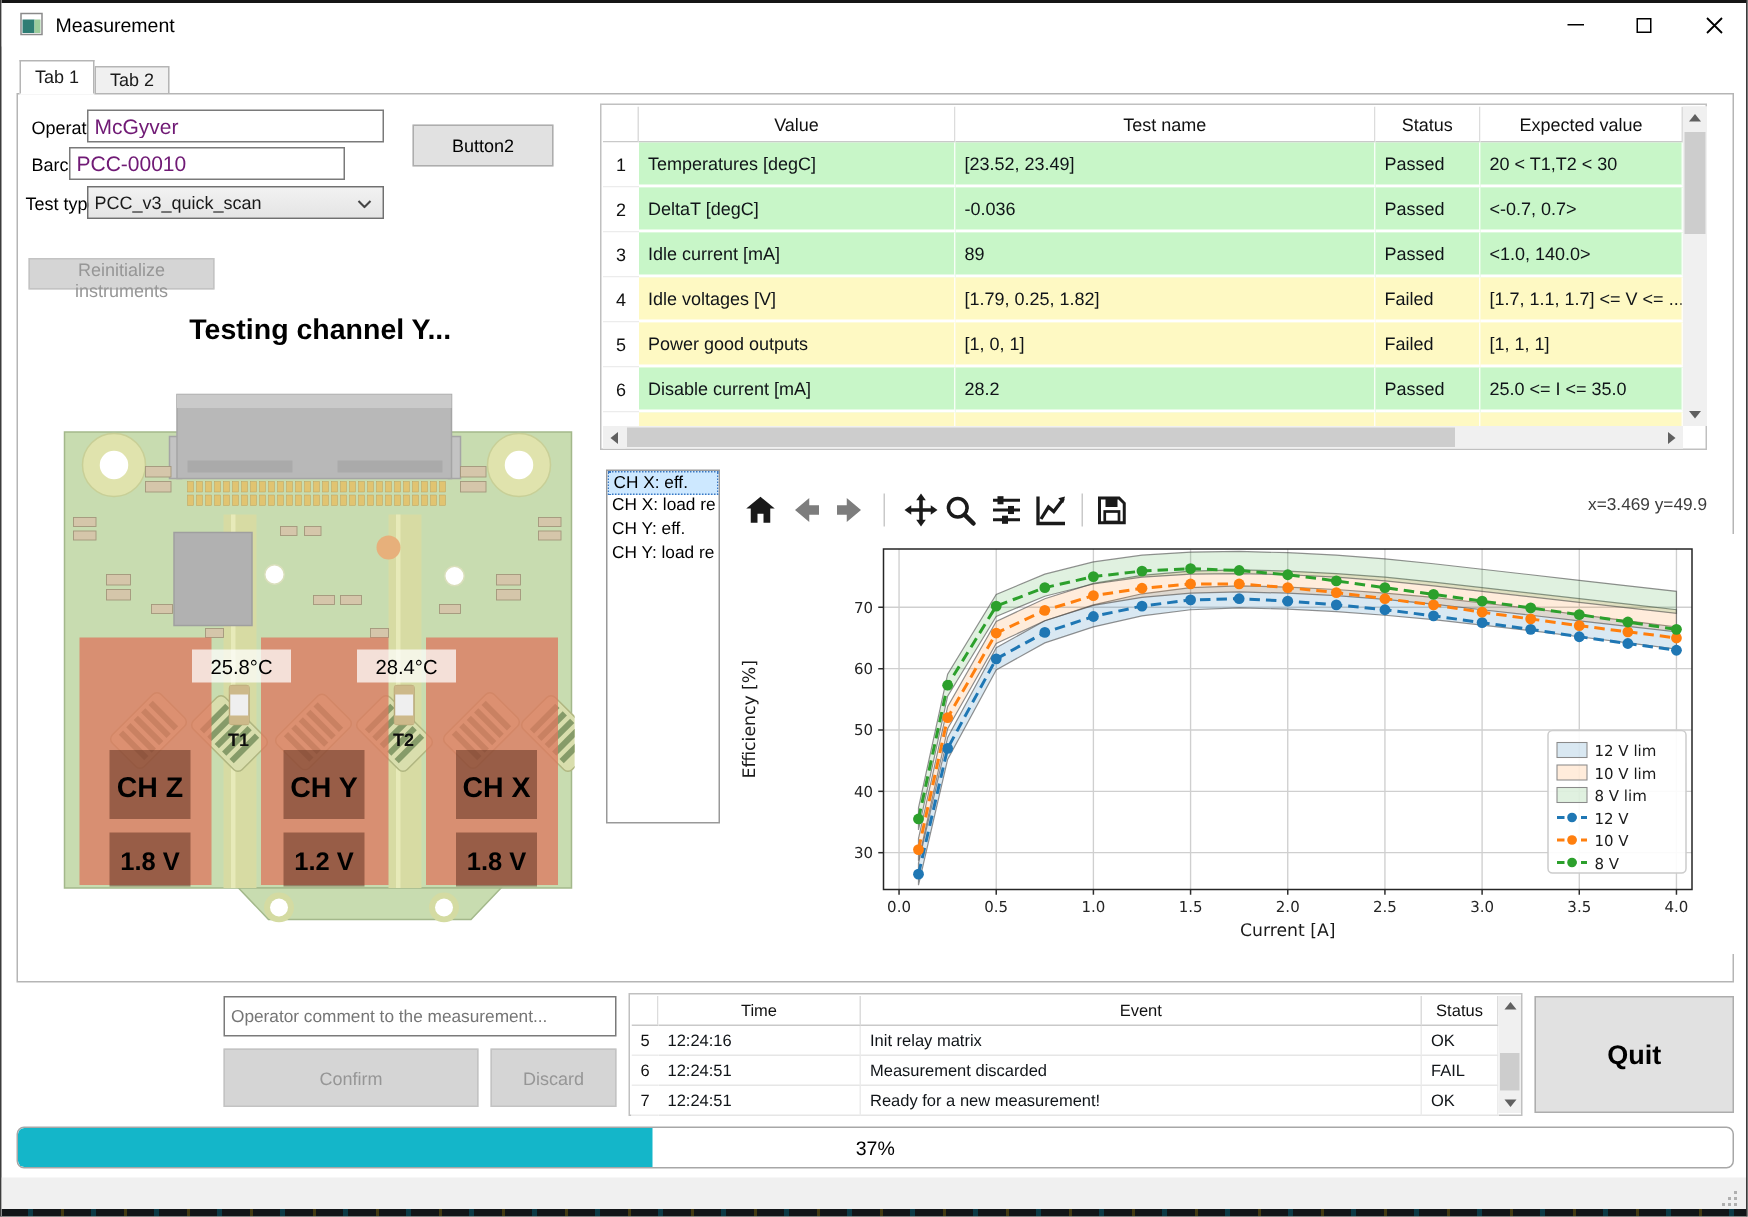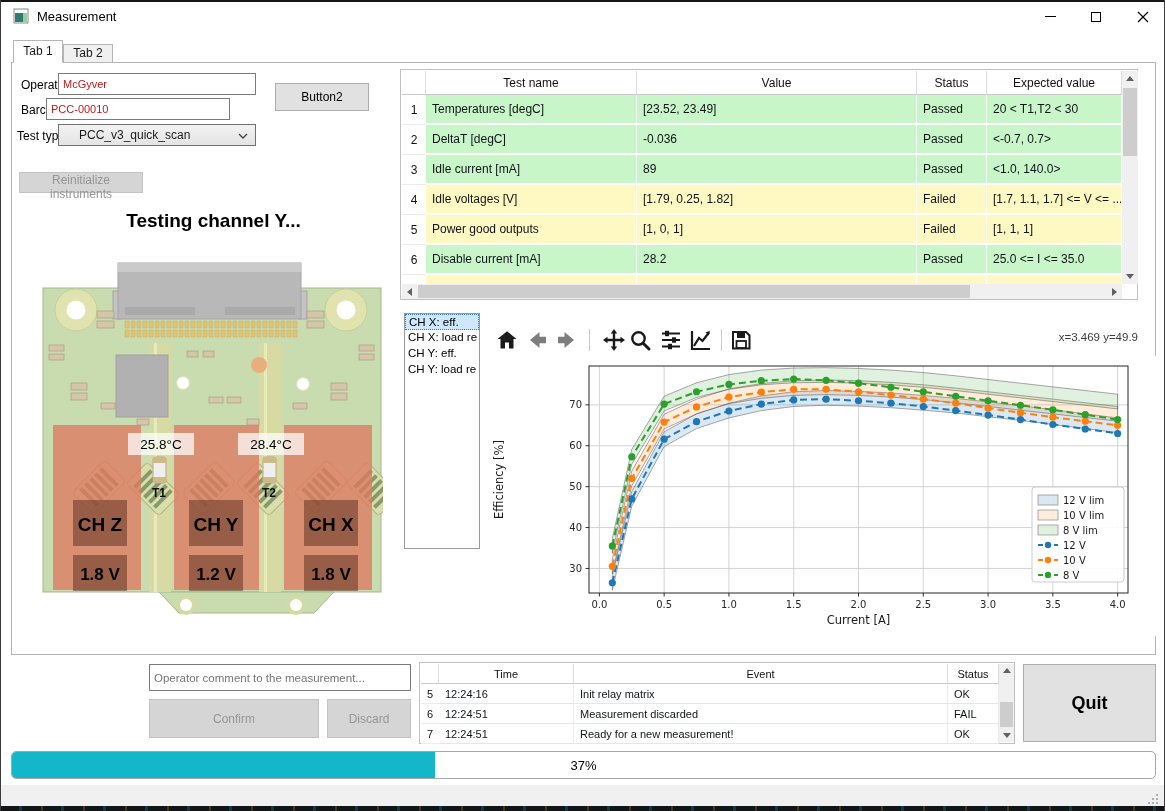--- a/index.html
+++ b/index.html
@@ -3,21 +3,21 @@
 <meta charset="utf-8">
 <style>
   *{box-sizing:border-box;margin:0;padding:0}
   html,body{background:#333}
   .window{position:relative;width:1165px;height:811px;background:#ffffff;
     font-family:"Liberation Sans",sans-serif;color:#1a1a1a;overflow:hidden;
     border-left:1px solid #3c3c3c;border-right:1px solid #3c3c3c}
   .abs{position:absolute}
   .lbl{font-size:12px;color:#000}
   input,button{font-family:"Liberation Sans",sans-serif}
-  .tb-input{border:1px solid #7a7a7a;font-size:11px;padding:2px 4px;background:#fff;color:#b91c1c}
+  .tb-input{border:1px solid #7a7a7a;font-size:14px;padding:2px 4px;background:#fff;color:#701a75}
   .btn{background:#e1e1e1;border:1px solid #adadad;font-size:12px;color:#000;text-align:center;cursor:pointer}
   .btn.disabled{background:#d5d5d5;border:1px solid #c3c3c3;color:#969696}
   .tab{position:absolute;border:1px solid #b5b5b5;font-size:12px;text-align:center;line-height:20px}
   .tab.sel{background:#fff;border-bottom:1px solid #fff;z-index:3}
   .tab.unsel{background:#f0f0f0;line-height:17px}
   .pane{position:absolute;background:#fff;border:1px solid #b5b5b5}
   
   .grid{display:grid;background:#fff;overflow:hidden;font-size:12px}
   .hc{border-right:1px solid #dcdcdc;border-bottom:1px solid #c9c9c9;display:flex;align-items:center;justify-content:center;background:#fff;color:#111}
   .rn{background:#fff;border-bottom:1px solid #ececec;display:flex;align-items:center;justify-content:center;color:#111}
@@ -69,21 +69,21 @@
 
   <div class="tab sel" style="left:12px;top:40px;width:50px;height:23px">Tab 1</div>
   <div class="tab unsel" style="left:62px;top:44px;width:50px;height:19px">Tab 2</div>
   <div class="pane" style="left:10px;top:62px;width:1145px;height:593px"></div>
 
   <span class="abs lbl" style="left:20px;top:78px">Operator</span>
   <input class="abs tb-input" style="left: 57px; top: 73px; width: 198px; height: 22px;" value="McGyver">
   <span class="abs lbl" style="left:20px;top:103px">Barcode</span>
   <input class="abs tb-input" style="left: 45px; top: 98px; width: 184px; height: 22px;" value="PCC-00010">
   <span class="abs lbl" style="left:16px;top:129px">Test type</span>
-  <div class="abs" style="left:57px;top:124px;width:198px;height:22px;border:1px solid #707070;background:linear-gradient(#f2f2f2,#e4e4e4);font-size:12px;line-height:20px;padding-left:20px">
+  <div class="abs" style="left:57px;top:124px;width:198px;height:22px;border:1px solid #707070;background:linear-gradient(#f2f2f2,#e4e4e4);font-size:12px;line-height:20px;padding-left:4px">
     <span>PCC_v3_quick_scan</span>
     <svg class="abs" style="right:7px;top:8px" width="10" height="6" viewBox="0 0 10 6">
         <polyline points="1,1 5,5 9,1" fill="none" stroke="#444" stroke-width="1.4"></polyline>
       </svg>
   </div>
   <button class="abs btn" style="left:274px;top:83px;width:94px;height:28px">Button2</button>
   <button class="abs btn disabled" style="left:18px;top:172px;width:124px;height:21px;font-size:12px">Reinitialize instruments</button>
 
   <div class="abs" style="left:40px;top:210px;width:345px;text-align:center;font-size:19px;font-weight:bold;color:#000">Testing channel Y...</div>
 
@@ -294,22 +294,22 @@
     </g>
     <circle cx="145" cy="354" r="10" fill="#d4dba2"></circle>
       <circle cx="145" cy="354" r="6" fill="#fff"></circle>
     <circle cx="255" cy="354" r="10" fill="#d4dba2"></circle>
       <circle cx="255" cy="354" r="6" fill="#fff"></circle>
   </svg>
 
   <div class="abs" style="left:399px;top:69px;width:738px;height:231px;border:1px solid #c0c0c0;background:#fff">
     <div id="results-grid" class="grid" style="position:absolute;left:1px;top:1px;width:720px;height:213px;grid-template-columns:24px 211px 280px 70px 135px;grid-template-rows:24px repeat(7,30px)">
         <div class="hc"></div>
+        <div class="hc">Value</div>
         <div class="hc">Test name</div>
-        <div class="hc">Value</div>
         <div class="hc">Status</div>
         <div class="hc">Expected value</div>
         <div class="rn">1</div>
         <div class="dc ok">Temperatures [degC]</div>
         <div class="dc ok">[23.52, 23.49]</div>
         <div class="dc ok">Passed</div>
         <div class="dc ok">20 &lt; T1,T2 &lt; 30</div>
         <div class="rn">2</div>
         <div class="dc ok">DeltaT [degC]</div>
         <div class="dc ok">-0.036</div>

